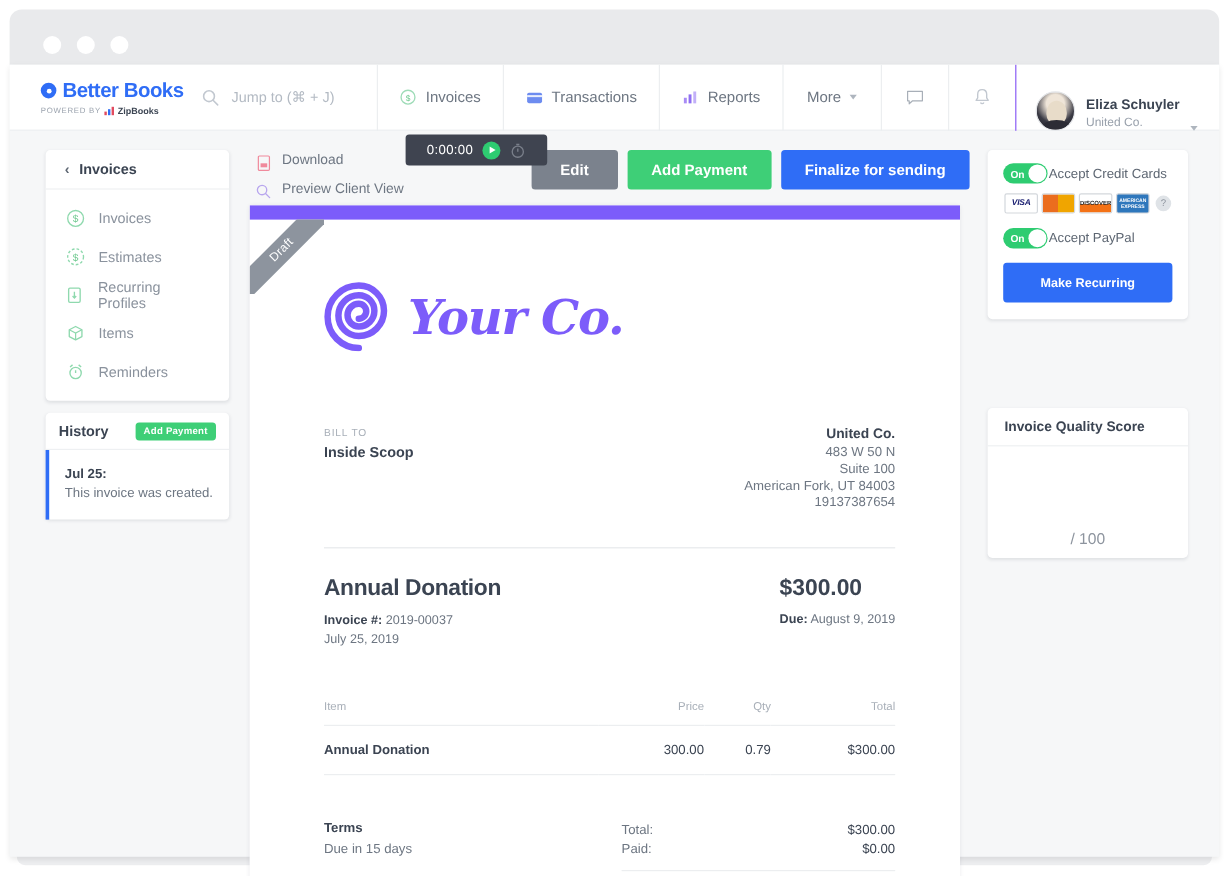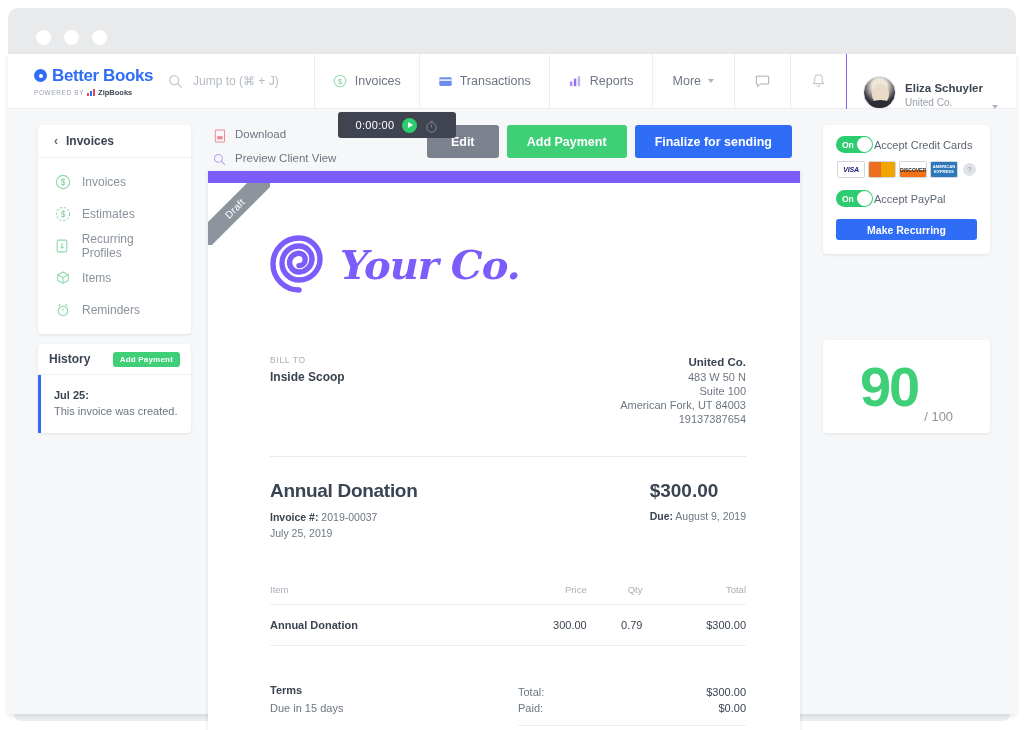--- a/index.html
+++ b/index.html
@@ -144,21 +144,21 @@
   .hist-date { font-size: 11px; font-weight:bold; color:#3b4452; margin-bottom:4px; }
   .hist-txt { font-size: 11px; color:#6d7682; }
 
   
   .toolbar { position:absolute; left: 200px; top: 71px; width: 600px; height: 44px; }
   .tb-left { position:absolute; left: 4px; top: 3px; }
   .tb-link {
     display:flex; align-items:flex-start; gap:8px; font-size: 11.5px;
     color: #6d7682; height: 19px;
   }
-  .tb-btns { position:absolute; right: 16px; top: 0; display:flex; gap: 8px; align-items: center; }
+  .tb-btns { position:absolute; right: 0; top: 0; display:flex; gap: 8px; align-items: center; }
   .btn {
     height: 33px; display:flex; align-items:center; justify-content:center;
     padding: 0 20px; font-size: 12.5px; font-weight: bold; color:#fff;
     border-radius: 3px;
   }
   .btn.edit { background:#7b828d; min-width: 72px; }
   .btn.pay { background:#3ecf77; }
   .btn.final { background:#2f6df6; }
 
   
@@ -251,21 +251,21 @@
   }
   .cbrand.visa { color:#1a1f71; font-size:7px; letter-spacing:-.2px; font-style:italic; }
   .cbrand.mc { background: linear-gradient(90deg,#eb6d1e 0 48%, #f0a500 48% 100%); }
   .cbrand.disc { background: linear-gradient(180deg,#fff 0 52%, #f47216 52% 100%); color:#2b2b2b; font-size:5px; }
   .cbrand.amex { background:#2e77bc; color:#fff; font-size:4.2px; line-height:1.1; text-align:center; }
   .help-i {
     width: 13px; height: 13px; border-radius:50%; background:#dfe3e7; color:#8d949e;
     font-size: 8px; display:flex; align-items:center; justify-content:center; margin-left:2px;
   }
   .btn-recur {
-    margin-top: 12px; height: 21px; background:#2f6df6; color:#fff; border-radius:3px;
+    margin-top: 12px; height: 33px; background:#2f6df6; color:#fff; border-radius:3px;
     display:flex; align-items:center; justify-content:center;
     font-size: 10.5px; font-weight:bold;
   }
 
   .score { position:absolute; left: 815px; top: 286px; width: 167px; }
   .score-head {
     height: 32px; display:flex; align-items:center; padding: 0 14px;
     border-bottom: 1px solid #eef0f2; font-size: 11.5px; font-weight:bold; color:#3b4452;
   }
   .score-body {
@@ -598,20 +598,20 @@
             <span class="on">On</span>
             <span class="knob"></span>
           </span>
           <span class="opt-lbl">Accept PayPal</span>
         </div>
         <div class="btn-recur">Make Recurring</div>
       </div>
     </div>
 
     <div class="card score">
+      <div class="score-head">Invoice Quality Score</div>
       <div class="score-body">
-        <span class="score-num">90</span>
         <span class="score-den">/ 100</span>
       </div>
     </div>
 
   </div>
 </div>
 
 </body></html>

